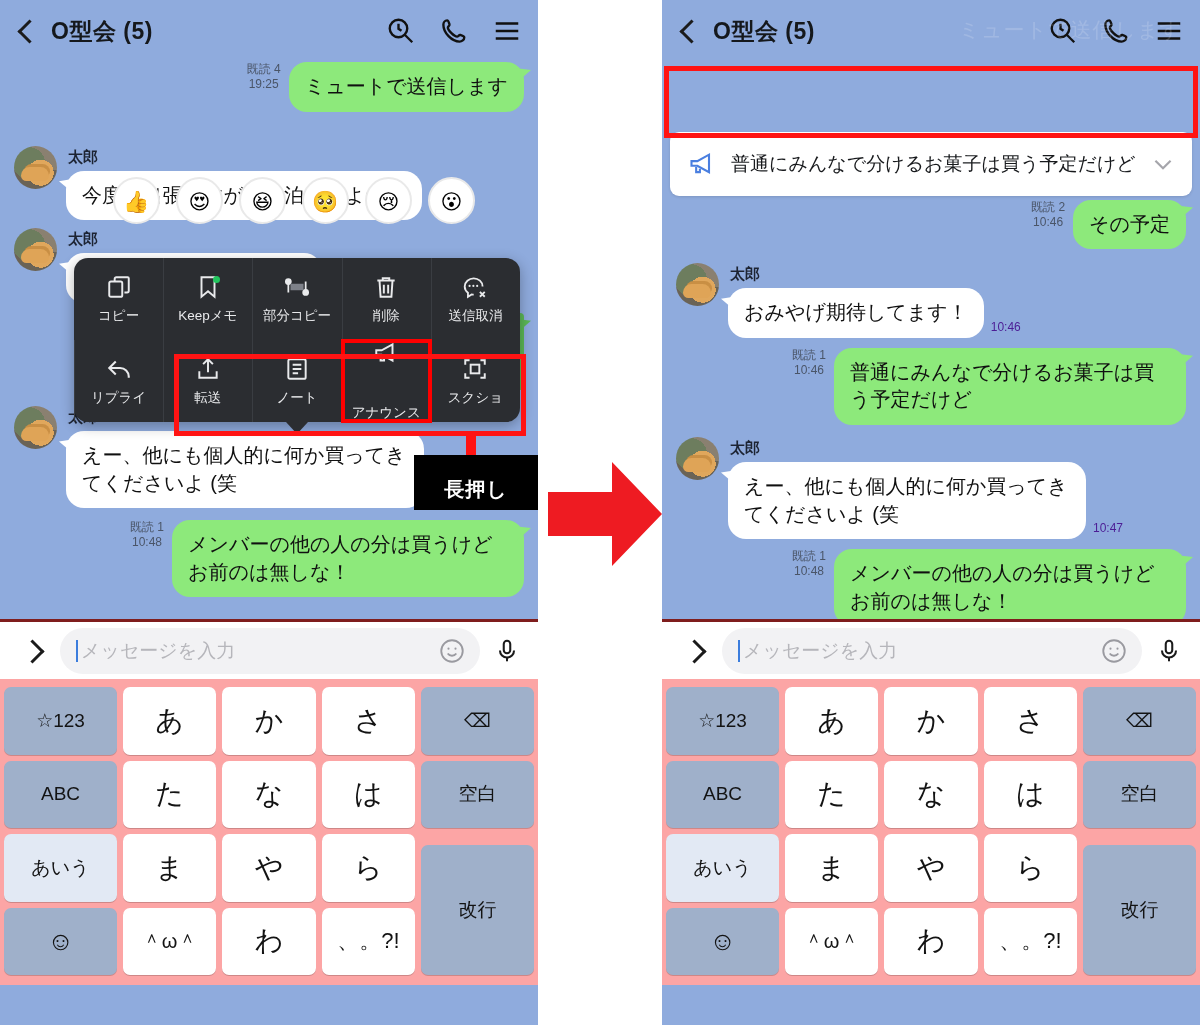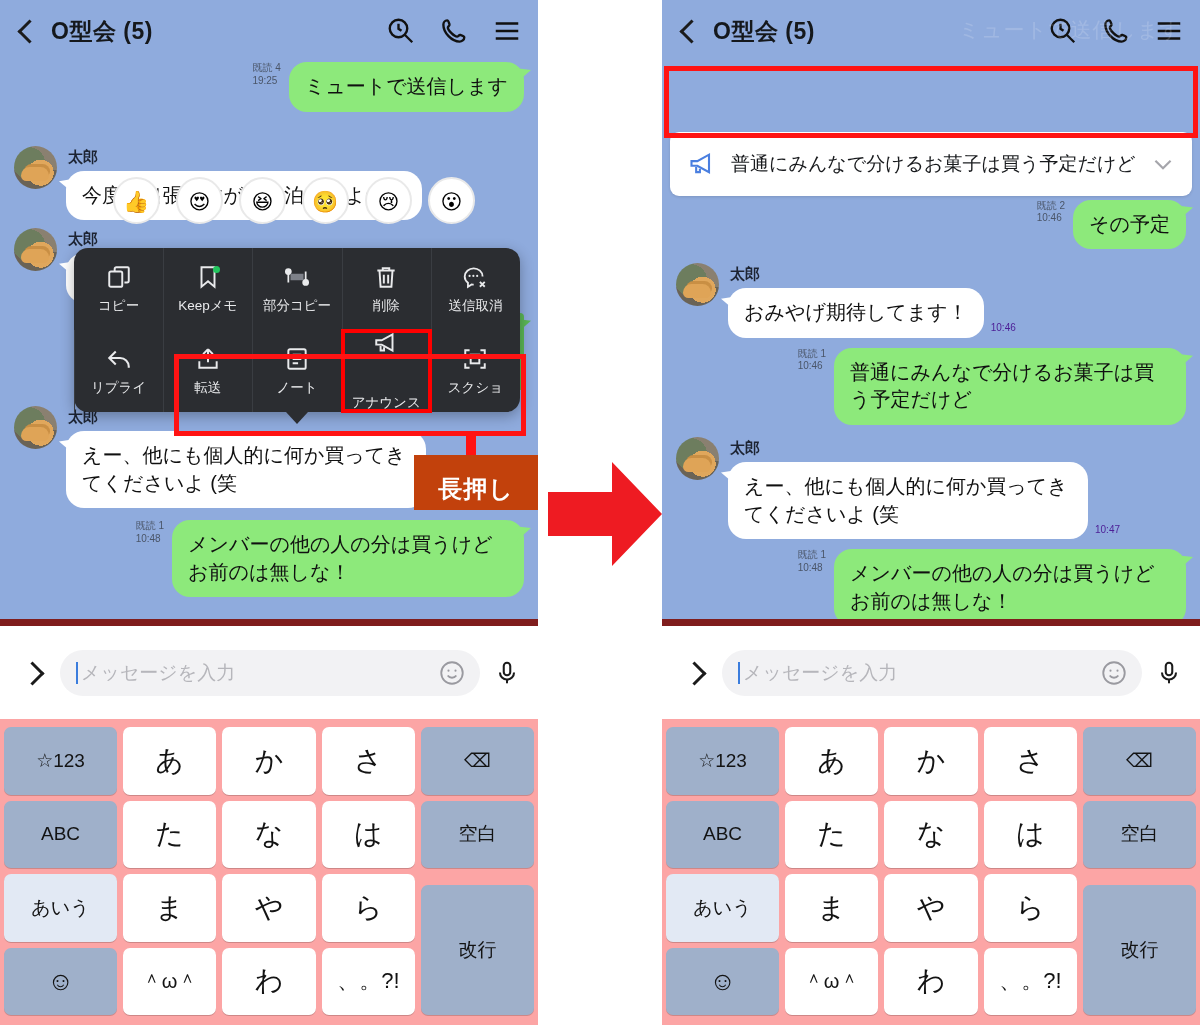--- a/index.html
+++ b/index.html
@@ -71,34 +71,34 @@
   .bubble.in::before {
     content:""; position:absolute; left:-7px; top:8px; width:16px; height:16px;
     background:#ffffff; clip-path: polygon(100% 0, 100% 100%, 0 16%);
   }
   .bubble.out::before {
     content:""; position:absolute; right:-7px; top:6px; width:16px; height:16px;
     background: inherit; clip-path: polygon(0 0, 0 100%, 100% 12%);
   }
   .bubble.pressed { background:#5bb755; }
 
-  .meta { font-size: 10px; line-height: 1.25; color:#4a5568; text-align: left;
+  .meta { font-size: 12px; line-height: 1.25; color:#4a5568; text-align: center;
           white-space: nowrap; padding-bottom: 3px; }
   .meta.only  { color:#4c1d95; }
 
   
   .reactions { position: absolute; left: 113px; top: 115px; display: flex; gap: 16px; z-index: 4; }
   .react { width: 47px; height: 47px; border-radius: 50%; background:#fff;
            border: 2px solid #e9e9e9; position: relative; overflow: hidden; }
   .react span { position:absolute; left:0; right:0; top:50%; transform: translateY(-50%);
                 text-align:center; font-size: 21px; line-height: 1; }
 
   
   .ctxmenu {
-    position: absolute; left: 74px; top: 186px; width: 446px;
+    position: absolute; left: 74px; top: 196px; width: 446px;
     background:#2b2d31; border-radius: 14px; z-index: 5;
     display: grid; grid-template-columns: repeat(5, 1fr); overflow: visible;
     box-shadow: 0 4px 14px rgba(0,0,0,.3);
   }
   .ctxmenu::after {
     content:""; position:absolute; left: 50%; bottom:-12px; transform: translateX(-50%);
     border-left: 11px solid transparent; border-right: 11px solid transparent;
     border-top: 12px solid #2b2d31;
   }
   .ctxitem { position: relative; height: 82px; display:flex; flex-direction:column;
@@ -107,40 +107,40 @@
   .ctxlabel { font-size: 13.5px; color:#e9eaec; }
   .ctxicon { width: 26px; height: 26px; display:block; }
   .ctxitem.highlight { outline: 4px solid #ff0000; outline-offset: -3px; z-index: 2; justify-content: space-between; }
   .greendot { position:absolute; width:7px; height:7px; border-radius:50%; background:#22c55e;
               top:18px; left: 56%; }
 
   
   .redbox { position:absolute; border: 5px solid #ff1313; z-index: 7; pointer-events:none; }
   .redconn { position:absolute; background:#ff1313; z-index: 7; }
   .redbadge {
-    position:absolute; background:#c2410c; color:#fff; font-weight:bold;
-    font-size: 24px; letter-spacing: 1px; display:flex; align-items:center; justify-content:center;
+    position:absolute; background:#000000; color:#fff; font-weight:bold;
+    font-size: 20px; letter-spacing: 1px; display:flex; align-items:center; justify-content:center;
     z-index: 8; padding: 20px 8px 7px;
   }
 
   
   .bigarrow { position:absolute; left: 546px; top: 458px; width: 118px; height: 112px; z-index: 9; }
 
   
   .announce {
     position: absolute; left: 8px; right: 8px; top: 70px; height: 64px;
     background:#ffffff; border-radius: 9px; display:flex; align-items:center;
     padding: 0 16px 0 18px; z-index: 6; box-shadow: 0 1px 3px rgba(0,0,0,.12);
   }
   .announce-txt { font-size: 19px; color:#17191c; margin-left: 15px; white-space: nowrap; }
   .announce-chev { margin-left:auto; width: 26px; height: 26px; }
 
   
-  .inputbar { height: 100px; background:#ffffff; display:flex; align-items:center;
-              padding: 0 18px 0 20px; gap: 14px; border-top: 7px solid #7f1d1d;}
+  .inputbar { height: 60px; background:#ffffff; display:flex; align-items:center;
+              padding: 0 18px 0 20px; gap: 14px; border-top: 3px solid #7f1d1d;}
   .chev-right { width: 26px; height: 30px; position:relative; flex:0 0 auto; cursor:pointer; }
   .chev-right::before { content:""; position:absolute; left:4px; top:7px; width:14px; height:14px;
                         border-right:3px solid #1b1b1b; border-top:3px solid #1b1b1b;
                         transform: rotate(45deg); }
   .txtfield { flex:1; height:46px; background:#f2f2f4; border-radius:23px; display:flex;
               align-items:center; padding: 0 14px 0 16px; position:relative; }
   .caret { width:2px; height:22px; background:#3b7ddd; margin-right:3px; }
   .ph { font-size:19px; color:#b6b6bb; }
   .smiley { margin-left:auto; width:28px; height:28px; }
   .mic { width:26px; height:32px; flex:0 0 auto; }

